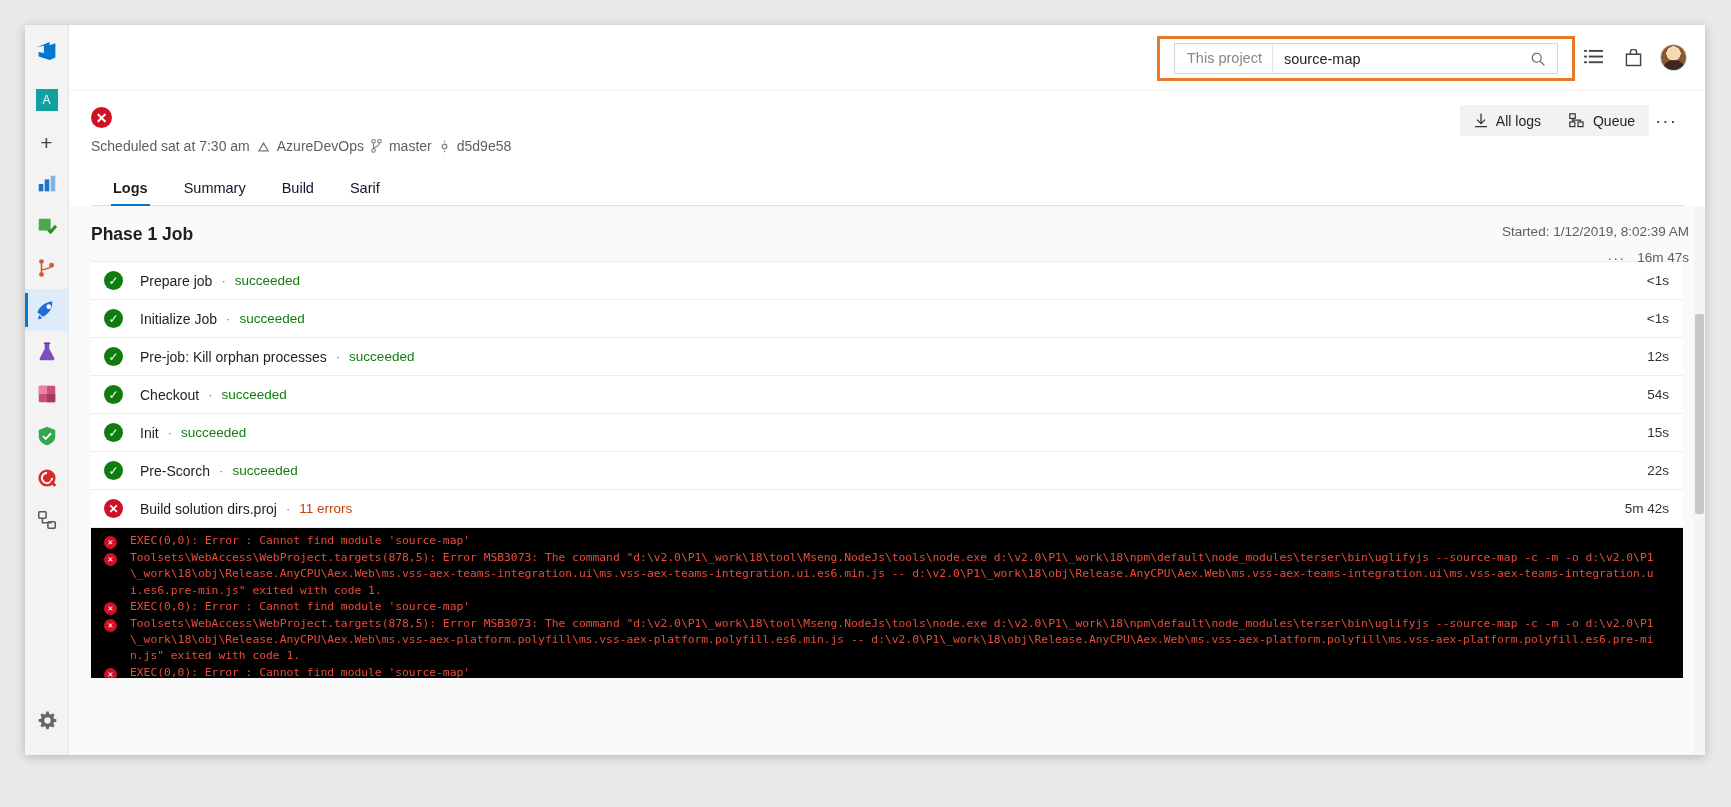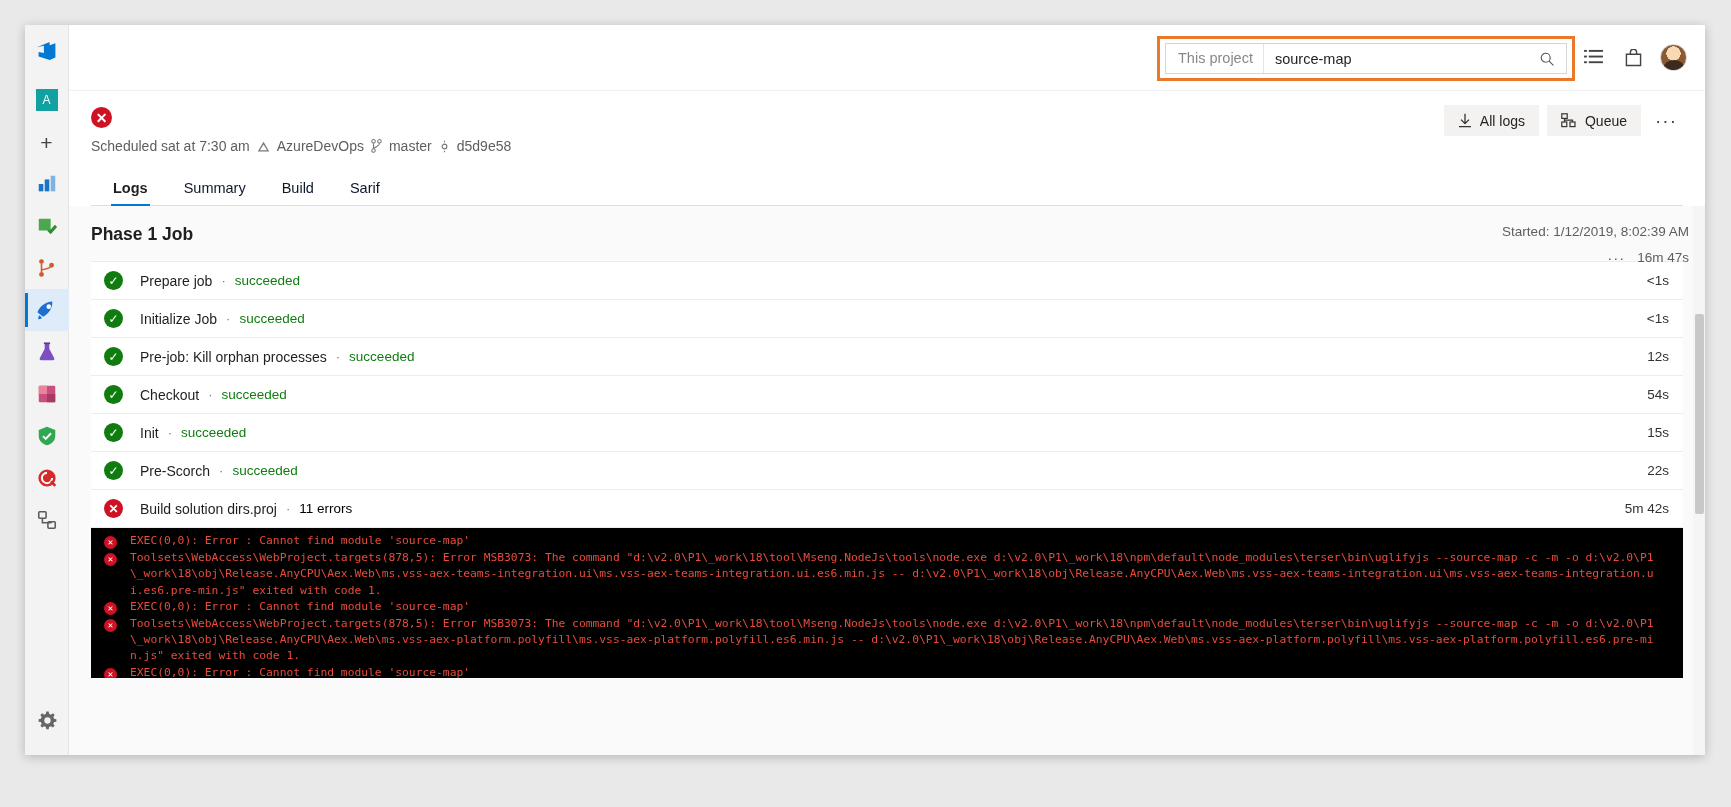--- a/index.html
+++ b/index.html
@@ -71,21 +71,21 @@
     display: flex; align-items: center;
     background: #fff;
     padding: 0 4px;
   }
   #searchbox {
     flex: 1 1 auto;
     display: flex; align-items: center;
     height: 31px;
     border: 1px solid #d6d6d6;
     background: #fff;
-    margin: 0 1px;
+    margin: 0 10px;
   }
   #scope {
     font-size: 14.5px; color: #8a8886;
     padding: 0 10px 0 12px;
     white-space: nowrap;
     border-right: 1px solid #e3e3e3;
     line-height: 29px;
   }
   #searchinput {
     flex: 1 1 auto; border: 0; outline: none;
@@ -133,21 +133,21 @@
     font-size: 12px;
     display: inline-flex; align-items: center; justify-content: center;
     flex: 0 0 19px; line-height: 1;
   }
   #meta-row {
     margin-top: 10px; font-size: 14px; color: #605e5c;
     display: flex; align-items: center; gap: 7px;
   }
   #head-actions {
     position: absolute; right: 22px; top: 14px;
-    display: flex; align-items: center; gap: 8px; text-align: right;
+    display: flex; align-items: center;  text-align: right;
   }
   .hbtn {
     height: 31px; background: #f3f2f1;
     border: 1px solid transparent;
     display: flex; align-items: center; gap: 8px;
     padding: 0 13px; font-size: 14px; color: #252423;
     cursor: pointer; white-space: nowrap;
   }
   #more-dots {
     font-size: 19px; color: #444; cursor: pointer;
@@ -193,21 +193,21 @@
   .step {
     height: 38px; background: #fff;
     border-bottom: 1px solid #ececec;
     display: flex; align-items: center;
     padding: 0 14px 0 13px;
     cursor: pointer;
   }
   .step .nm { font-size: 14px; color: #201f1e; margin-left: 17px; }
   .step .dot { margin: 0 9px; color: #767676; font-size: 13px; }
   .step .st { font-size: 13.5px; color: #107c10; }
-  .step .st.err { color: #000000; }
+  .step .st.err { color: #c2410c; }
   .step .dur {
     margin-left: auto; font-size: 13.5px; color: #323130;
   }
   
   #console {
     background: #000; color: #d8d8d8;
     font-family: "DejaVu Sans Mono", monospace;
     font-size: 11.3px; line-height: 16.2px;
     padding: 5px 0 4px 0;
     margin: 0 22px 0 22px;

